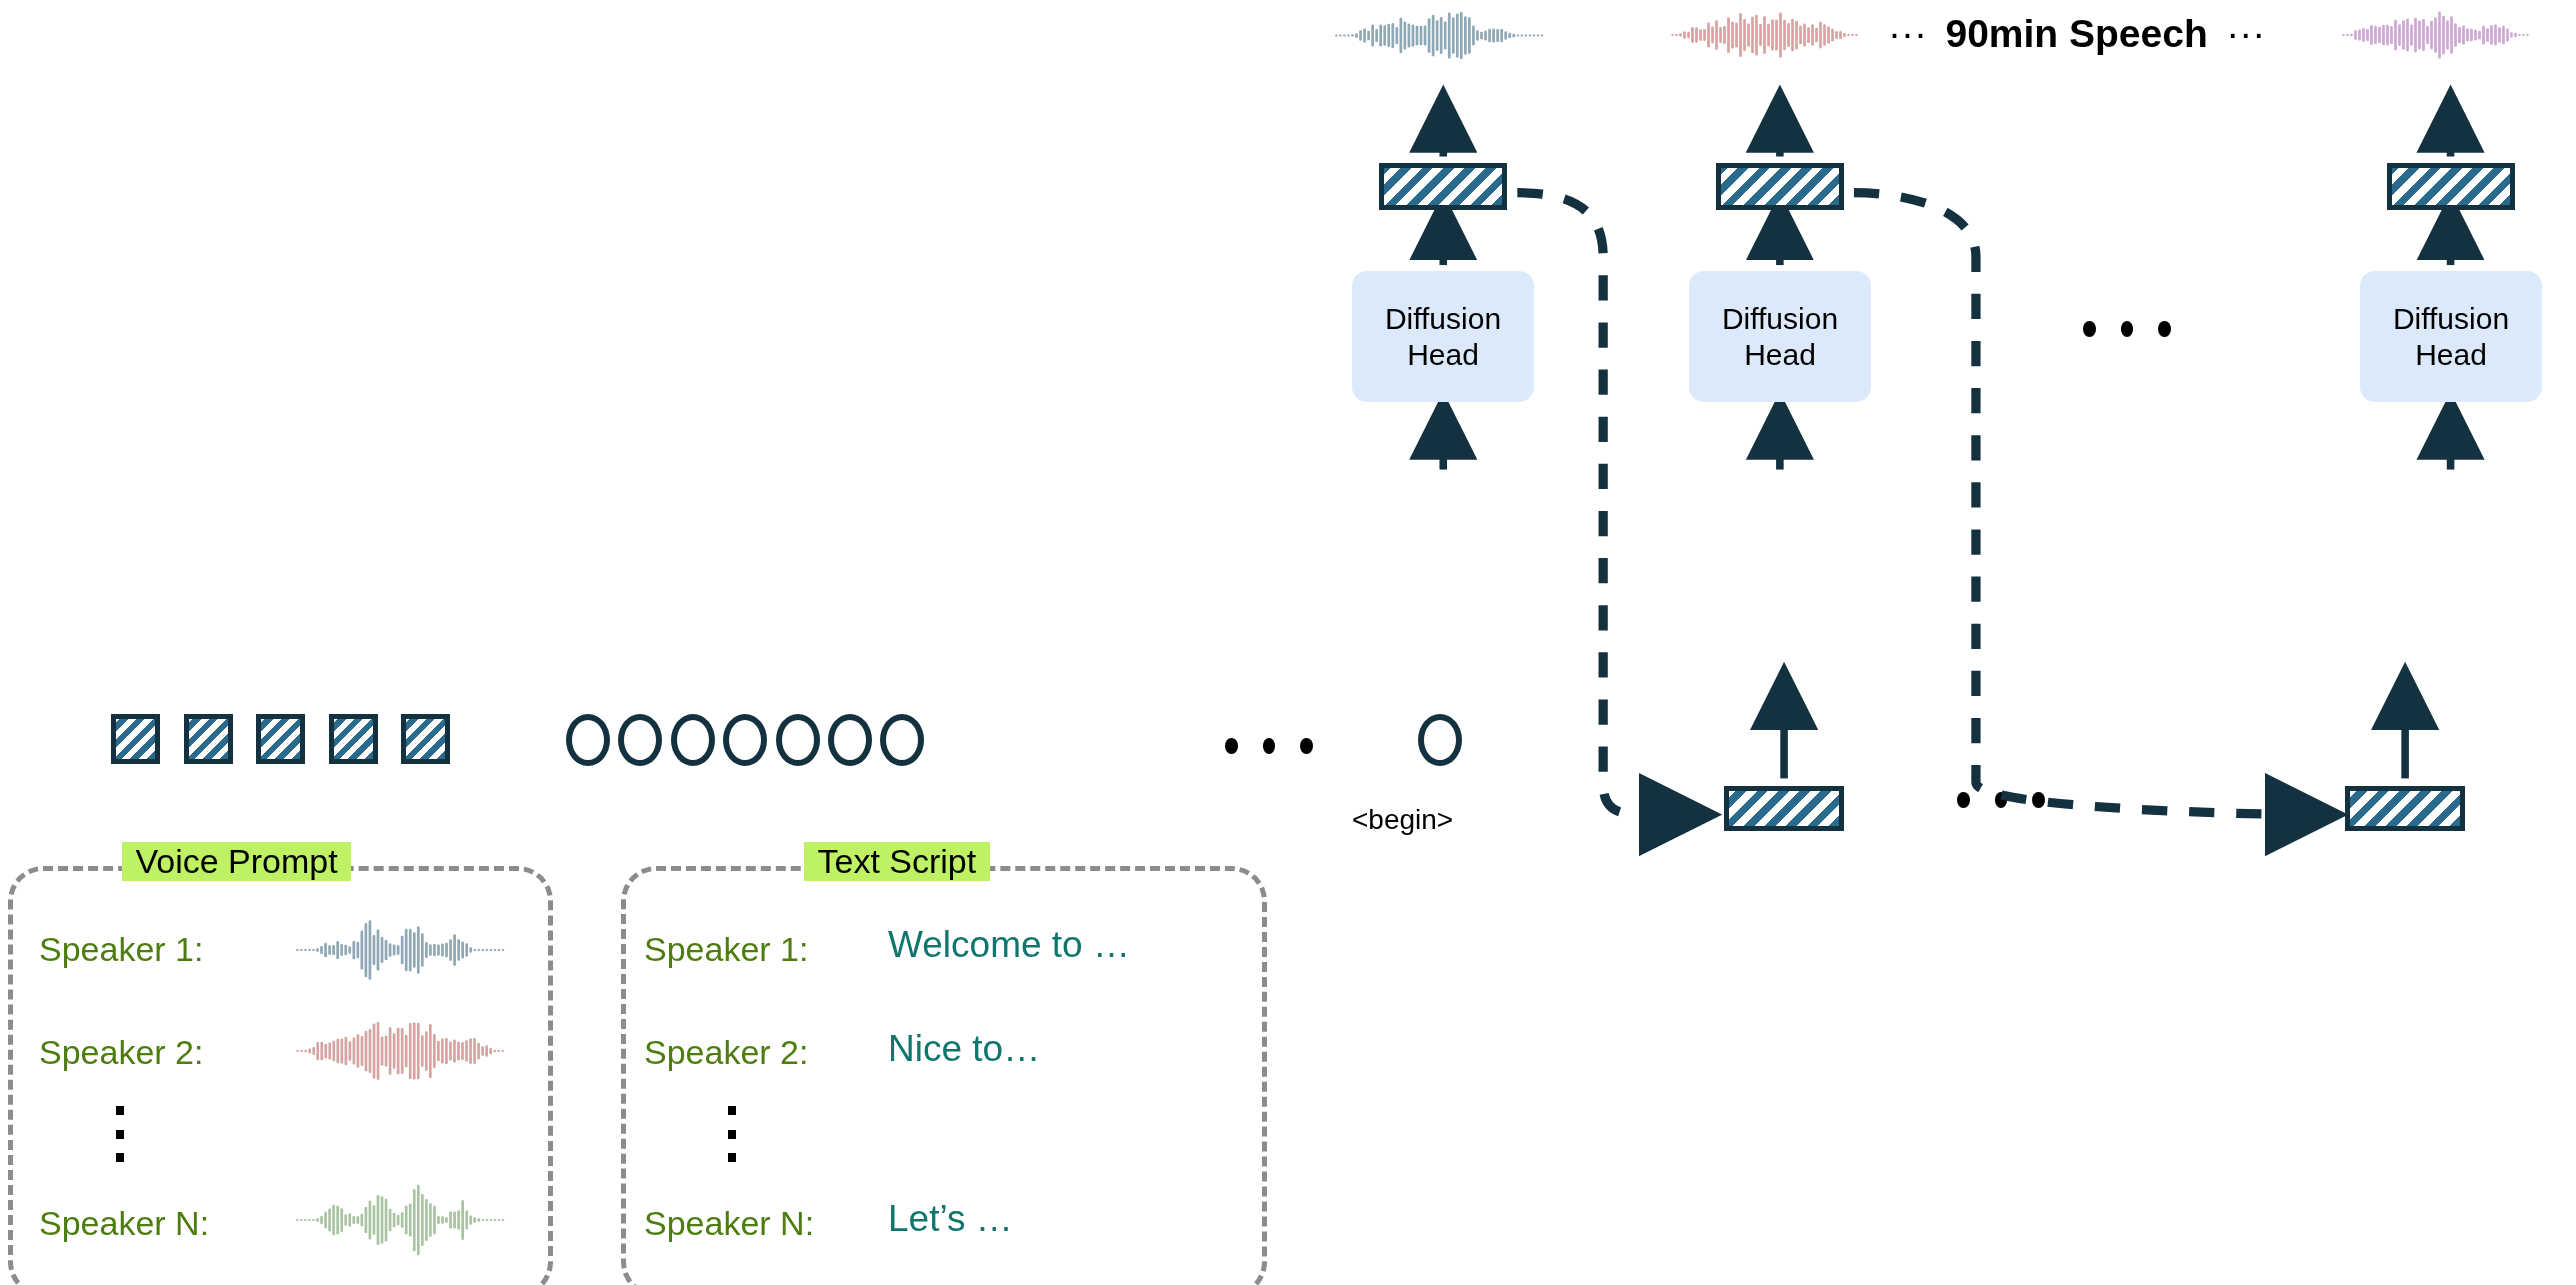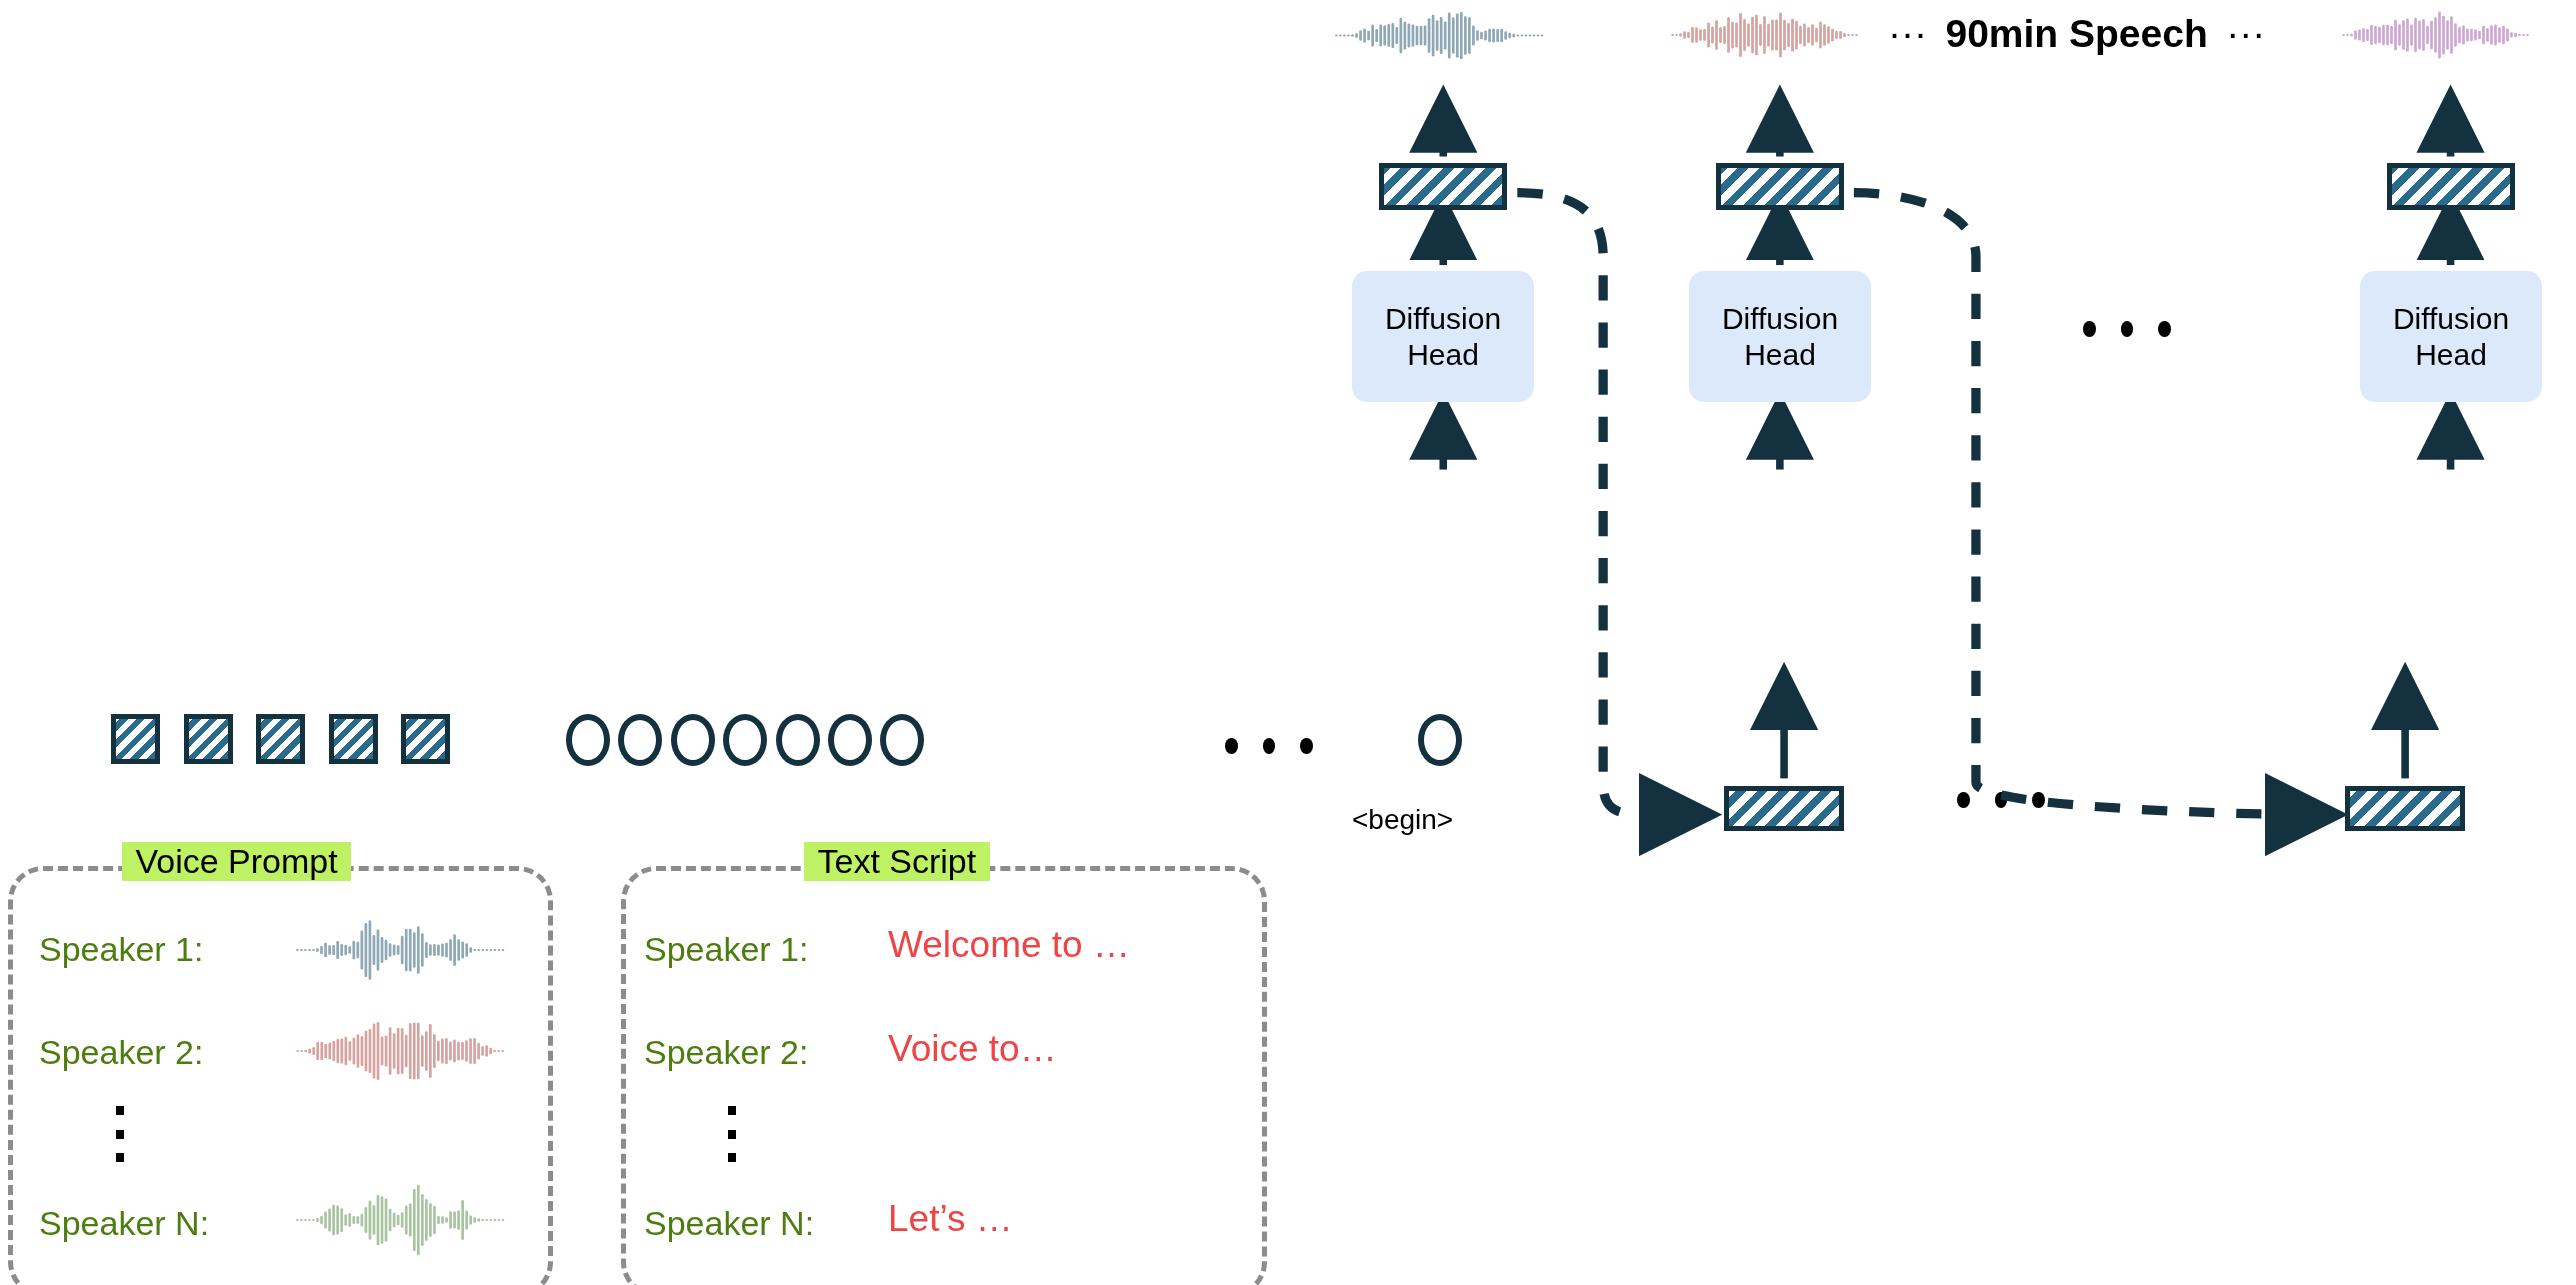--- a/index.html
+++ b/index.html
@@ -137,21 +137,21 @@
     z-index: 6;
   }
 
   .speaker-label {
     font-size: 34px;
     color: #4d7c0f;
     white-space: nowrap;
   }
   .script-text {
     font-size: 37px;
-    color: #ef4444;
+    color: #0f766e;
     white-space: nowrap;
   }
 
   
   svg.overlay { position: absolute; left: 0; top: 0; pointer-events: none; }
 
   #speech-label {
     font-size: 39px;
     color: #000;
     white-space: nowrap;
@@ -584,21 +584,21 @@
       </svg>
   </div>
 
   <div class="abs group-box" style="left:621px; top:866px; width:646px; height:431px;"></div>
   <div class="abs group-label" style="left:804px; top:842px;">Text Script</div>
 
   <div class="abs speaker-label" style="left:644px; top:930px;">Speaker 1:</div>
   <div class="abs script-text" style="left:888px; top:924px;">Welcome to …</div>
 
   <div class="abs speaker-label" style="left:644px; top:1033px;">Speaker 2:</div>
-  <div class="abs script-text" style="left:888px; top:1028px;">Voice to…</div>
+  <div class="abs script-text" style="left:888px; top:1028px;">Nice to…</div>
 
   <div class="abs vdots" style="left:728px; top:1106px;">
     <i></i>
       <i></i>
       <i></i>
   </div>
 
   <div class="abs speaker-label" style="left:644px; top:1204px;">Speaker N:</div>
   <div class="abs script-text" style="left:888px; top:1198px;text-align:right;">Let’s …</div>
 

